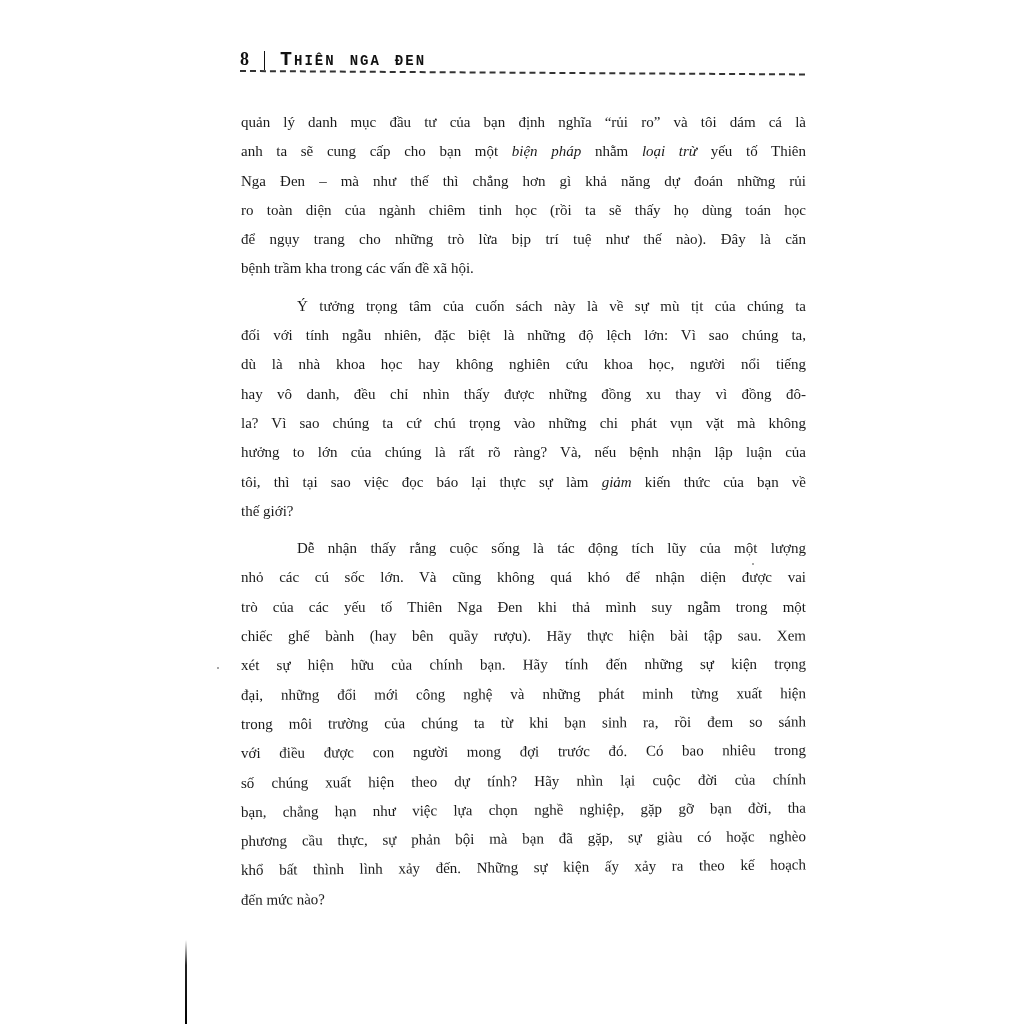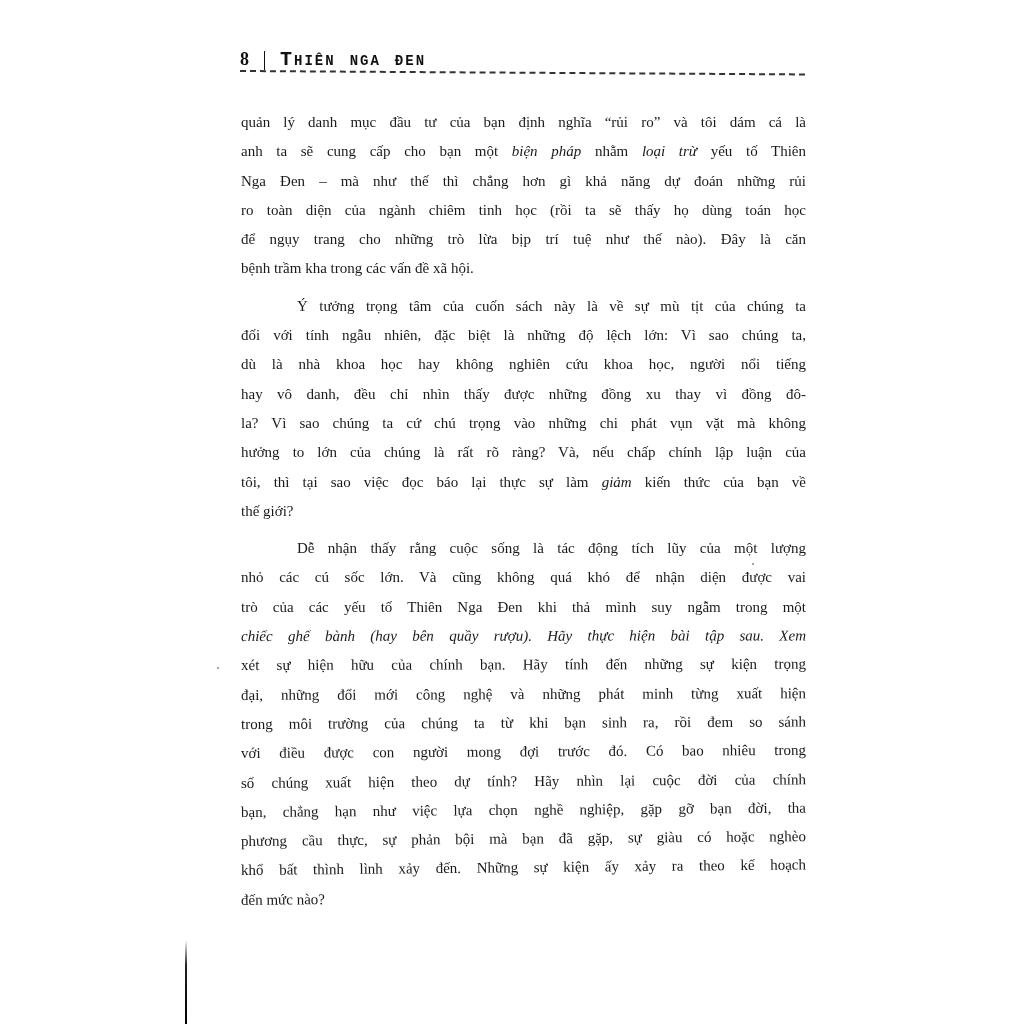--- a/index.html
+++ b/index.html
@@ -116,29 +116,29 @@
         <span class="line">ro toàn diện của ngành chiêm tinh học (rồi ta sẽ thấy họ dùng toán học</span>
         <span class="line">để ngụy trang cho những trò lừa bịp trí tuệ như thế nào). Đây là căn</span>
         <span class="line last">bệnh trầm kha trong các vấn đề xã hội.</span>
       </div>
       <div class="para indent para2">
         <span class="line" style="padding-left: 28px;">Ý tưởng trọng tâm của cuốn sách này là về sự mù tịt của chúng ta</span>
         <span class="line">đối với tính ngẫu nhiên, đặc biệt là những độ lệch lớn: Vì sao chúng ta,</span>
         <span class="line">dù là nhà khoa học hay không nghiên cứu khoa học, người nổi tiếng</span>
         <span class="line">hay vô danh, đều chỉ nhìn thấy được những đồng xu thay vì đồng đô-</span>
         <span class="line">la? Vì sao chúng ta cứ chú trọng vào những chi phát vụn vặt mà không</span>
-        <span class="line">hưởng to lớn của chúng là rất rõ ràng? Và, nếu chấp chính lập luận của</span>
+        <span class="line">hưởng to lớn của chúng là rất rõ ràng? Và, nếu bệnh nhận lập luận của</span>
         <span class="line">tôi, thì tại sao việc đọc báo lại thực sự làm <em>giảm</em> kiến thức của bạn về</span>
         <span class="line last">thế giới?</span>
       </div>
       <div class="para indent para3">
         <span class="line" style="padding-left: 28px;">Dễ nhận thấy rằng cuộc sống là tác động tích lũy của một lượng</span>
         <span class="line">nhỏ các cú sốc lớn. Và cũng không quá khó để nhận diện được vai</span>
         <span class="line">trò của các yếu tố Thiên Nga Đen khi thả mình suy ngẫm trong một</span>
-        <span class="line" style="transform: rotate(-0.0625deg); font-style: italic;">chiếc ghế bành (hay bên quầy rượu). Hãy thực hiện bài tập sau. Xem</span>
+        <span class="line" style="transform: rotate(-0.0625deg);">chiếc ghế bành (hay bên quầy rượu). Hãy thực hiện bài tập sau. Xem</span>
         <span class="line" style="transform: rotate(-0.125deg);">xét sự hiện hữu của chính bạn. Hãy tính đến những sự kiện trọng</span>
         <span class="line" style="transform: rotate(-0.1875deg);">đại, những đổi mới công nghệ và những phát minh từng xuất hiện</span>
         <span class="line" style="transform: rotate(-0.25deg);">trong môi trường của chúng ta từ khi bạn sinh ra, rồi đem so sánh</span>
         <span class="line" style="transform: rotate(-0.3125deg);">với điều được con người mong đợi trước đó. Có bao nhiêu trong</span>
         <span class="line" style="transform: rotate(-0.375deg);">số chúng xuất hiện theo dự tính? Hãy nhìn lại cuộc đời của chính</span>
         <span class="line" style="transform: rotate(-0.4375deg);">bạn, chẳng hạn như việc lựa chọn nghề nghiệp, gặp gỡ bạn đời, tha</span>
         <span class="line" style="transform: rotate(-0.5deg);">phương cầu thực, sự phản bội mà bạn đã gặp, sự giàu có hoặc nghèo</span>
         <span class="line" style="transform: rotate(-0.5625deg);">khổ bất thình lình xảy đến. Những sự kiện ấy xảy ra theo kế hoạch</span>
         <span class="line last" style="transform: rotate(-0.625deg);">đến mức nào?</span>
       </div>

